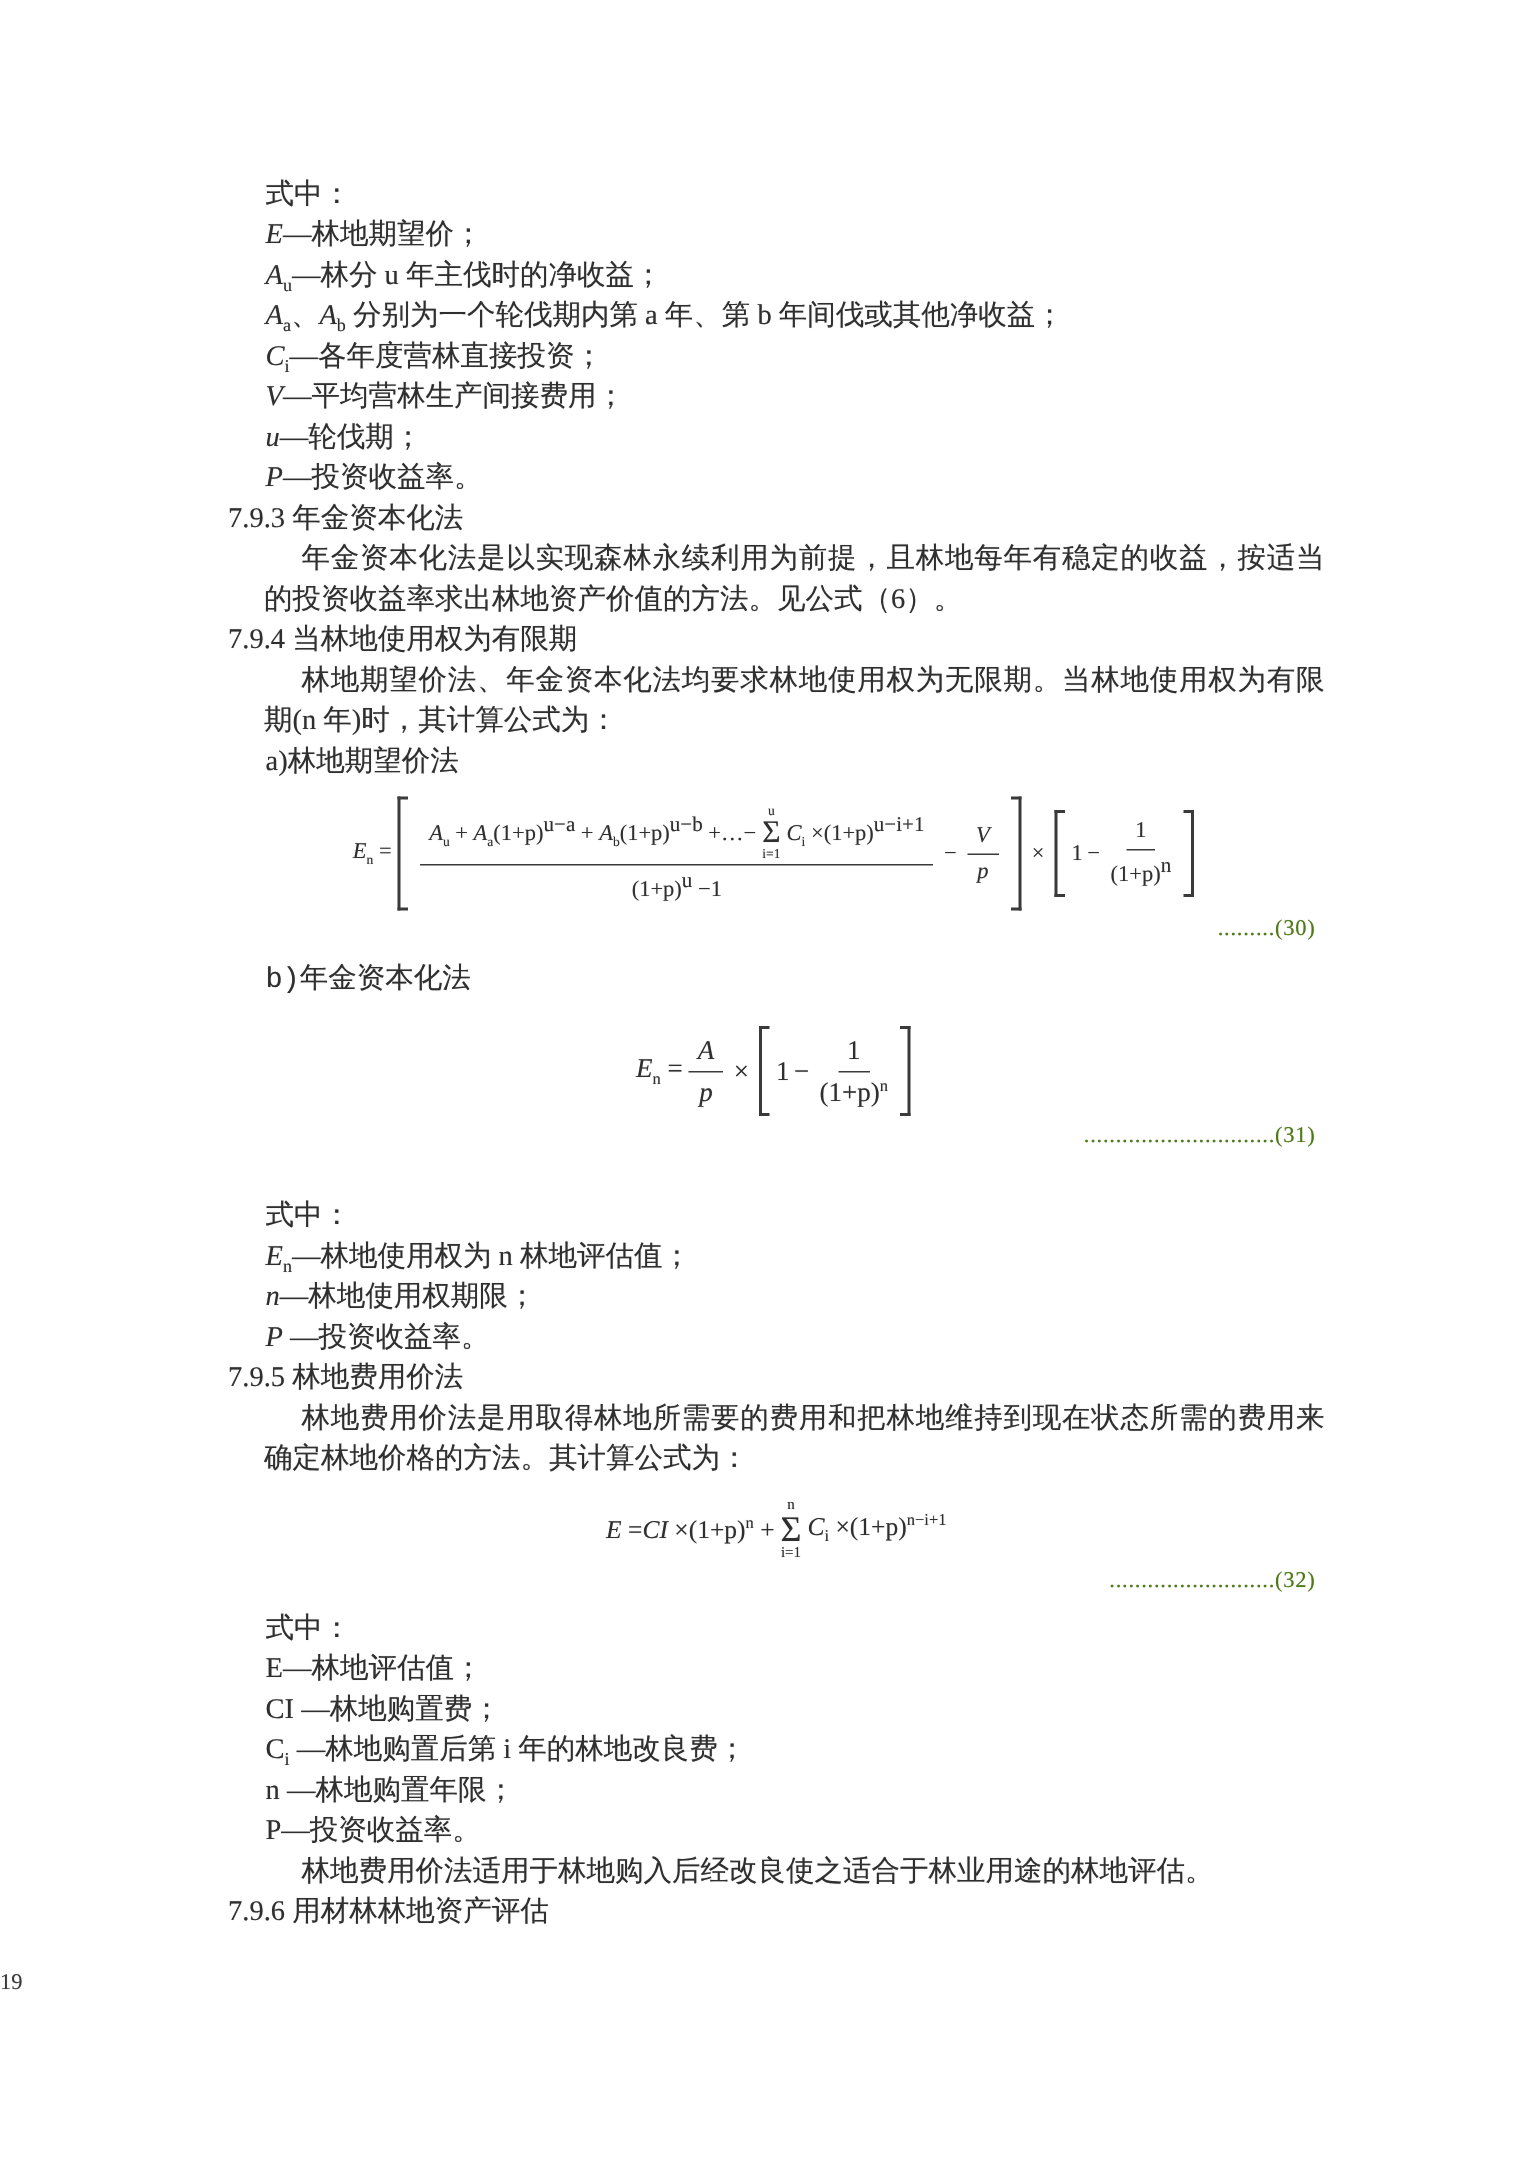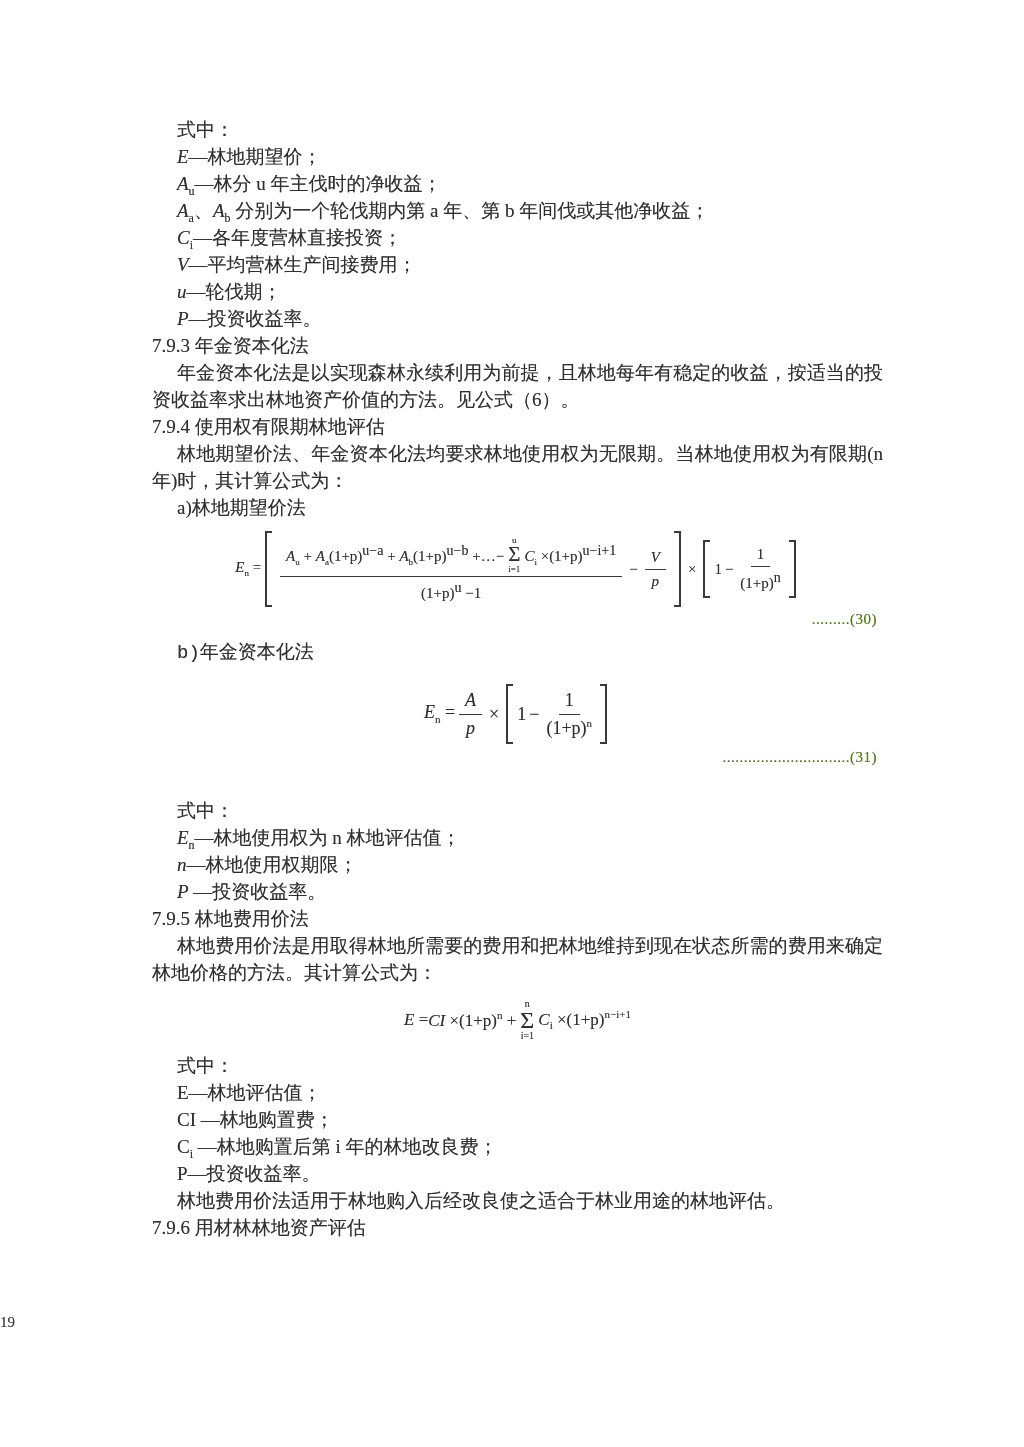--- a/index.html
+++ b/index.html
@@ -5,21 +5,21 @@
   html,body { margin:0; padding:0; background:#ffffff; }
   .page {
     position:relative; width:1024px; height:1447px; background:#ffffff;
     color:#2f2f2f; font-family:"Liberation Serif","DejaVu Serif",serif;
     overflow:hidden; text-shadow:0 0 0.6px rgba(45,45,45,0.45);
   }
   .content { position:absolute; left:0; top:0; width:1024px; box-sizing:border-box;
     padding:116px 141px 0 152px; font-size:19px; line-height:27px; }
   .def, .sec, .subitem { height:27px; line-height:27px; white-space:nowrap; }
   .def, .subitem { padding-left:25px; }
-  .para { line-height:27px; text-indent:25px; text-align:justify; }
+  .para { line-height:27px; text-indent:25px; text-align:justify;margin-left:24px; }
   .var { font-style:italic; font-family:"Liberation Serif",serif; }
   .content sub { font-size:12px; }
   .content sup { font-size:12px; }
 
   
   .fwrap { display:flex; justify-content:center; align-items:center;
     font-size:15px; line-height:1.25; text-align:left; }
   .fwrap sub { font-size:9px; }
   .fwrap sup { font-size:14px; }
   .f31 { font-size:18px; }
@@ -63,21 +63,21 @@
     <div class="def"><span class="var">A</span><sub>u</sub><span>—林分 u 年主伐时的净收益；</span></div>
     <div class="def"><span class="var">A</span><sub>a</sub><span>、</span><span class="var">A</span><sub>b</sub><span> 分别为一个轮伐期内第 a 年、第 b 年间伐或其他净收益；</span></div>
     <div class="def"><span class="var">C</span><sub>i</sub><span>—各年度营林直接投资；</span></div>
     <div class="def"><span class="var">V</span><span>—平均营林生产间接费用；</span></div>
     <div class="def"><span class="var">u</span><span>—轮伐期；</span></div>
     <div class="def"><span class="var">P</span><span>—投资收益率。</span></div>
 
     <div class="sec">7.9.3 年金资本化法</div>
     <div class="para">年金资本化法是以实现森林永续利用为前提，且林地每年有稳定的收益，按适当的投资收益率求出林地资产价值的方法。见公式（6）。</div>
 
-    <div class="sec">7.9.4 使用权有限期林地评估</div>
+    <div class="sec">7.9.4 当林地使用权为有限期</div>
     <div class="para">林地期望价法、年金资本化法均要求林地使用权为无限期。当林地使用权为有限期(n 年)时，其计算公式为：</div>
     <div class="subitem">a)林地期望价法</div>
 
     <div class="fwrap fblock30">
       <span class="run"><i class="var">E</i><sub>n</sub> <span>=</span></span>
       <span class="brkgrp">
         <span class="brk l"></span>
         <span class="brkinner">
           <span class="frac">
             <span class="fn">
@@ -166,25 +166,27 @@
     <div class="fwrap fblock32 f32">
       <span><i class="var">E</i>&nbsp;<span>=</span></span>
       <span><i class="var">CI</i><span> ×</span><span>(1+p)</span><sup>n</sup><span> + </span></span>
       <span class="sum">
           <span class="lim">n</span>
           <span class="sig">Σ</span>
           <span class="lim">i=1</span>
         </span>
       <span><i class="var">C</i><sub>i</sub><span> ×</span><span>(1+p)</span><sup>n−i+1</sup></span>
     </div>
+    <div class="eqnum">..........................(32)</div>
 
     <div class="def mt8">式中：</div>
     <div class="def"><span>E</span><span>—林地评估值；</span></div>
     <div class="def"><span>CI</span><span> —林地购置费；</span></div>
     <div class="def"><span>C</span><sub>i</sub><span> —林地购置后第 i 年的林地改良费；</span></div>
+    <div class="def"><span>n</span><span> —林地购置年限；</span></div>
     <div class="def"><span>P</span><span>—投资收益率。</span></div>
 
     <div class="para">林地费用价法适用于林地购入后经改良使之适合于林业用途的林地评估。</div>
 
     <div class="sec">7.9.6 用材林林地资产评估</div>
   </div>
 
   <div class="pagenum">19</div>
 </div>
 

